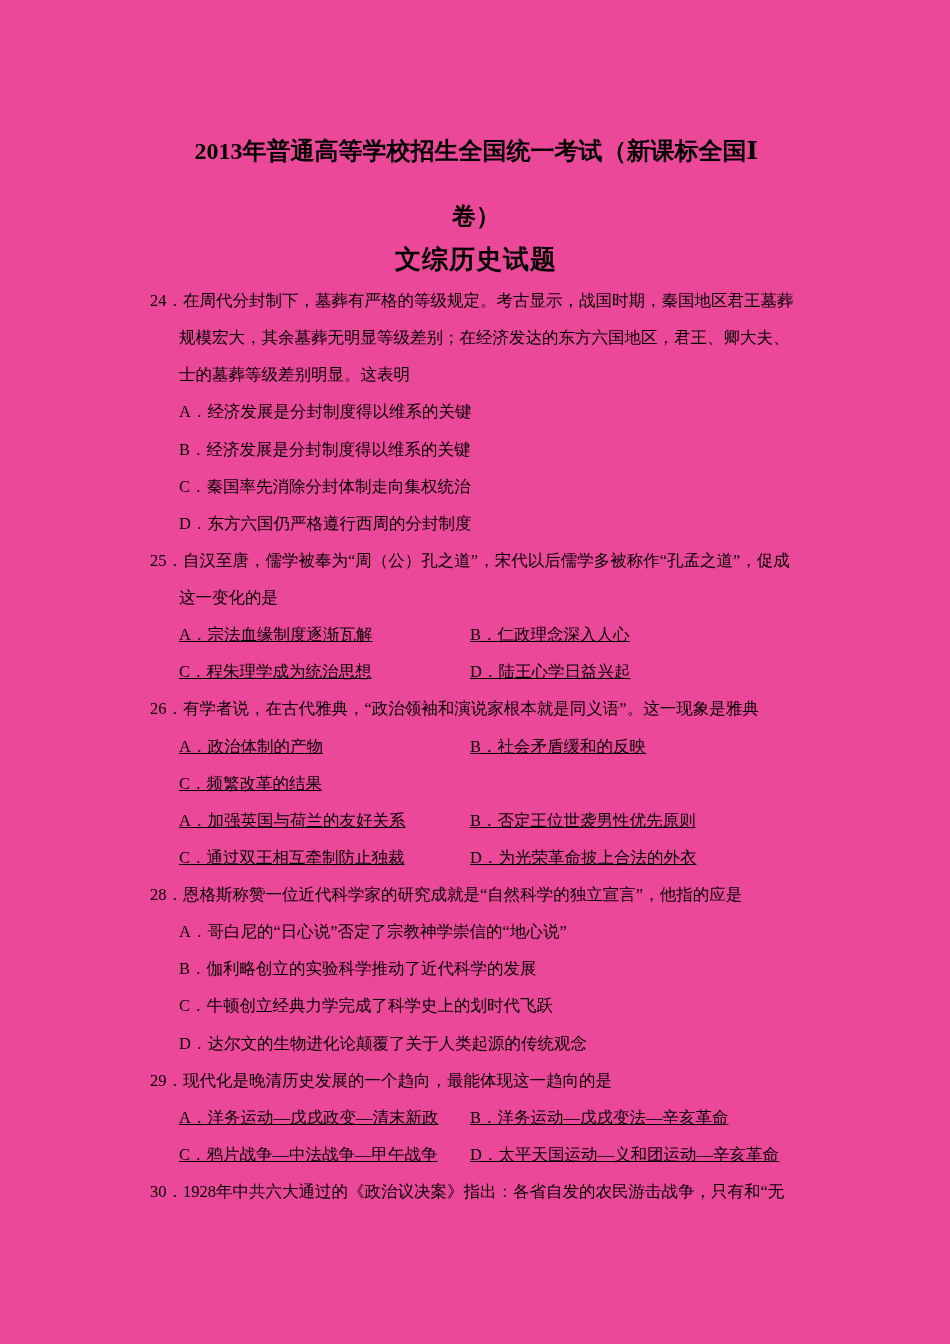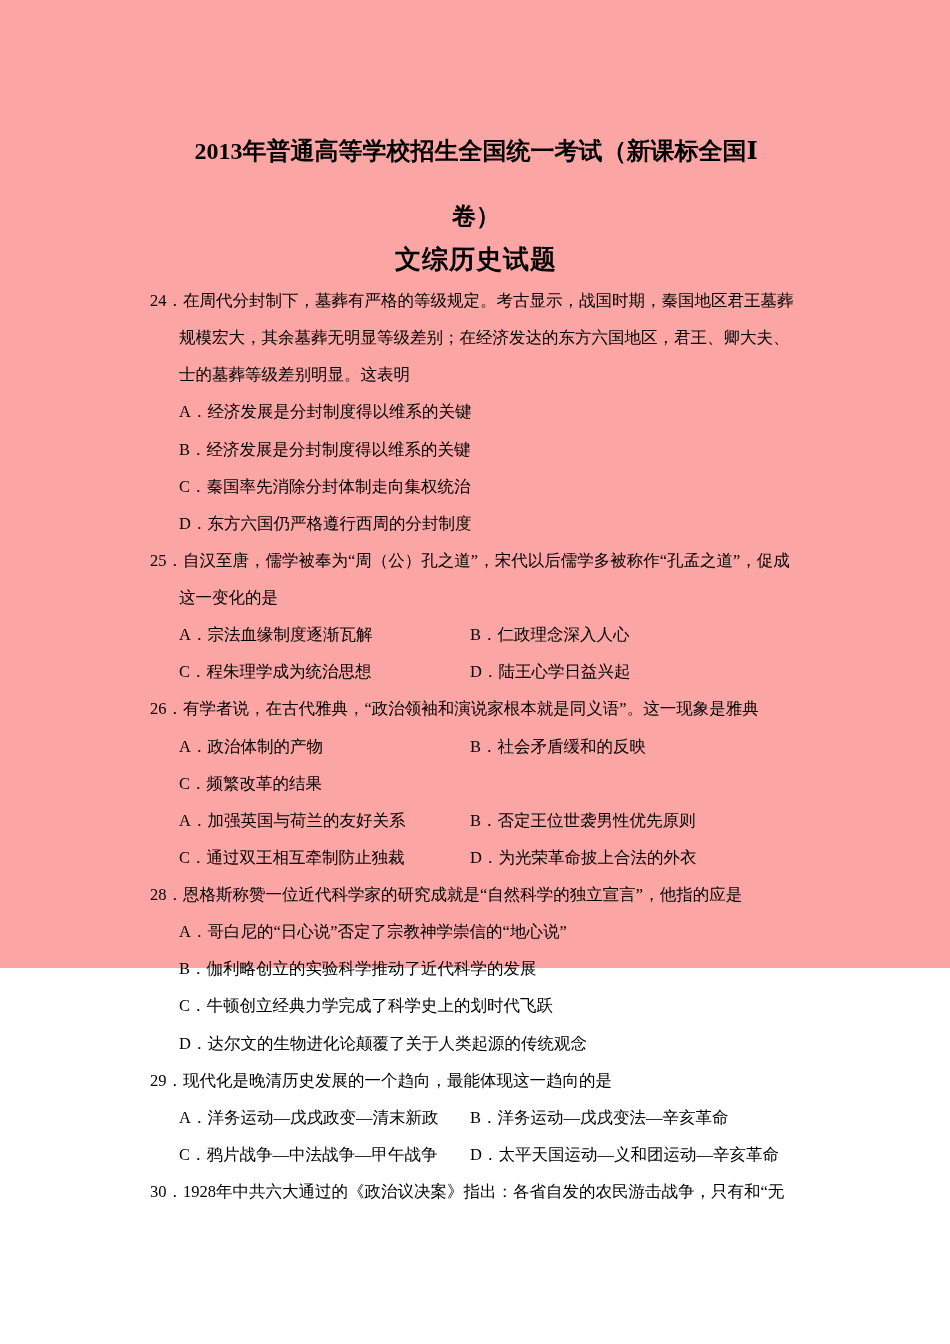--- a/index.html
+++ b/index.html
@@ -6,23 +6,23 @@
   html, body { background: #ffffff; }
   body {
     width: 950px;
     height: 1344px;
     overflow: hidden;
     font-family: "Liberation Serif", "DejaVu Serif", serif;
     color: #000000;
   }
   .page {
     width: 950px;
-    height: 968px;
+    height: 1344px;
     padding: 136px 148px 0 150px;
-    background: #fca5a5;
+    background: #ec4899;
   }
   .doc-title {
     text-align: center;
     font-weight: bold;
     font-size: 24px;
   }
   .title-line {
     line-height: 31px;
   }
   .title-line.line2 {
@@ -47,20 +47,21 @@
     text-indent: -29px;
   }
   .qnum { white-space: nowrap; text-align: right; }
   .options {
     margin-left: 29px;
   }
   .options.two-col {
     display: grid;
     grid-template-columns: 291px auto;
     justify-content: start;
+    text-decoration: underline;
   }
   .options.two-col .option {
     white-space: nowrap;
   }
 </style>
 </head>
 <body>
 
 <div class="page">
 

